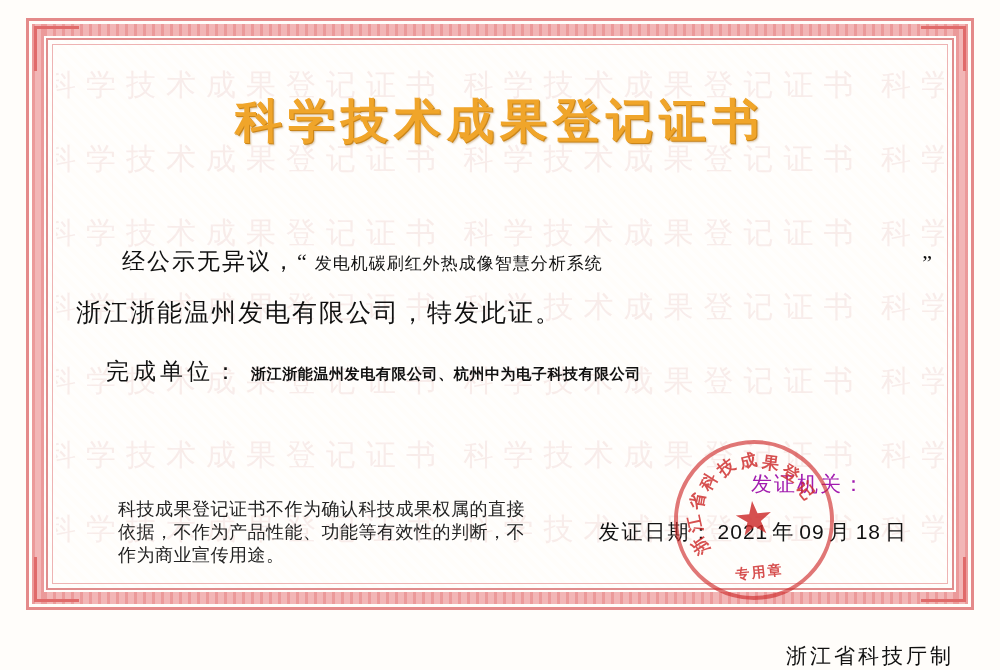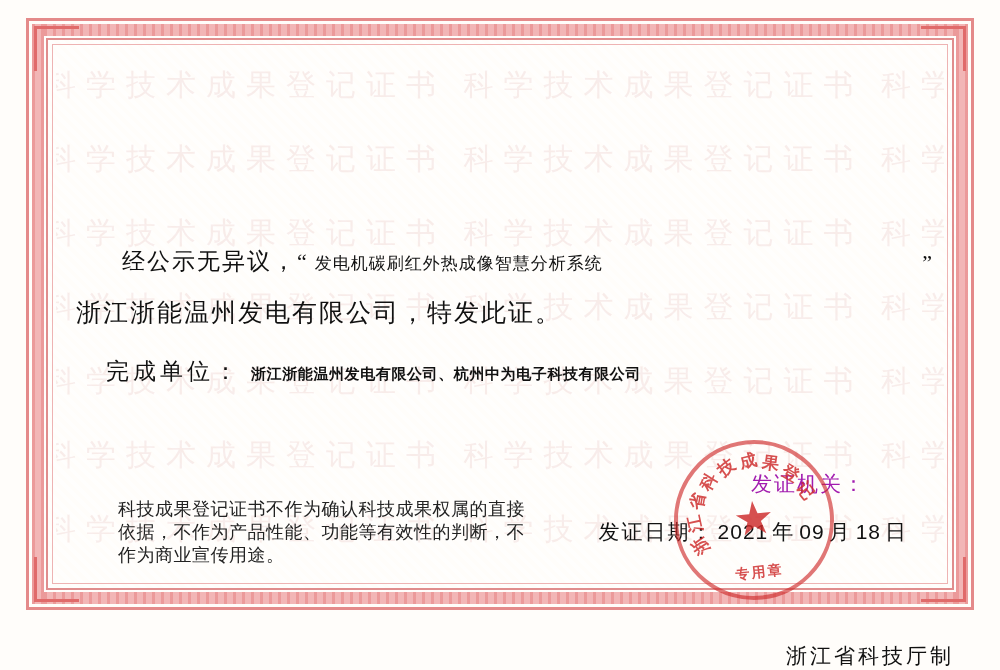--- a/index.html
+++ b/index.html
@@ -306,20 +306,21 @@
     <div>科学技术成果登记证书 科学技术成果登记证书 科学技术成果登记证书</div>
     <div>科学技术成果登记证书 科学技术成果登记证书 科学技术成果登记证书</div>
     <div>科学技术成果登记证书 科学技术成果登记证书 科学技术成果登记证书</div>
     <div>科学技术成果登记证书 科学技术成果登记证书 科学技术成果登记证书</div>
     <div>科学技术成果登记证书 科学技术成果登记证书 科学技术成果登记证书</div>
     <div>科学技术成果登记证书 科学技术成果登记证书 科学技术成果登记证书</div>
   </div>
 
   <div class="content">
 
+    <div class="title">科学技术成果登记证书</div>
 
 
     <div class="line1">
       <span class="quote-close">”</span>
       <span>经公示无异议，</span><span class="quote-open">“</span><span class="project">发电机碳刷红外热成像智慧分析系统</span>
     </div>
 
     <div class="line2">浙江浙能温州发电有限公司，特发此证。</div>
 
     <div class="field field-unit">

